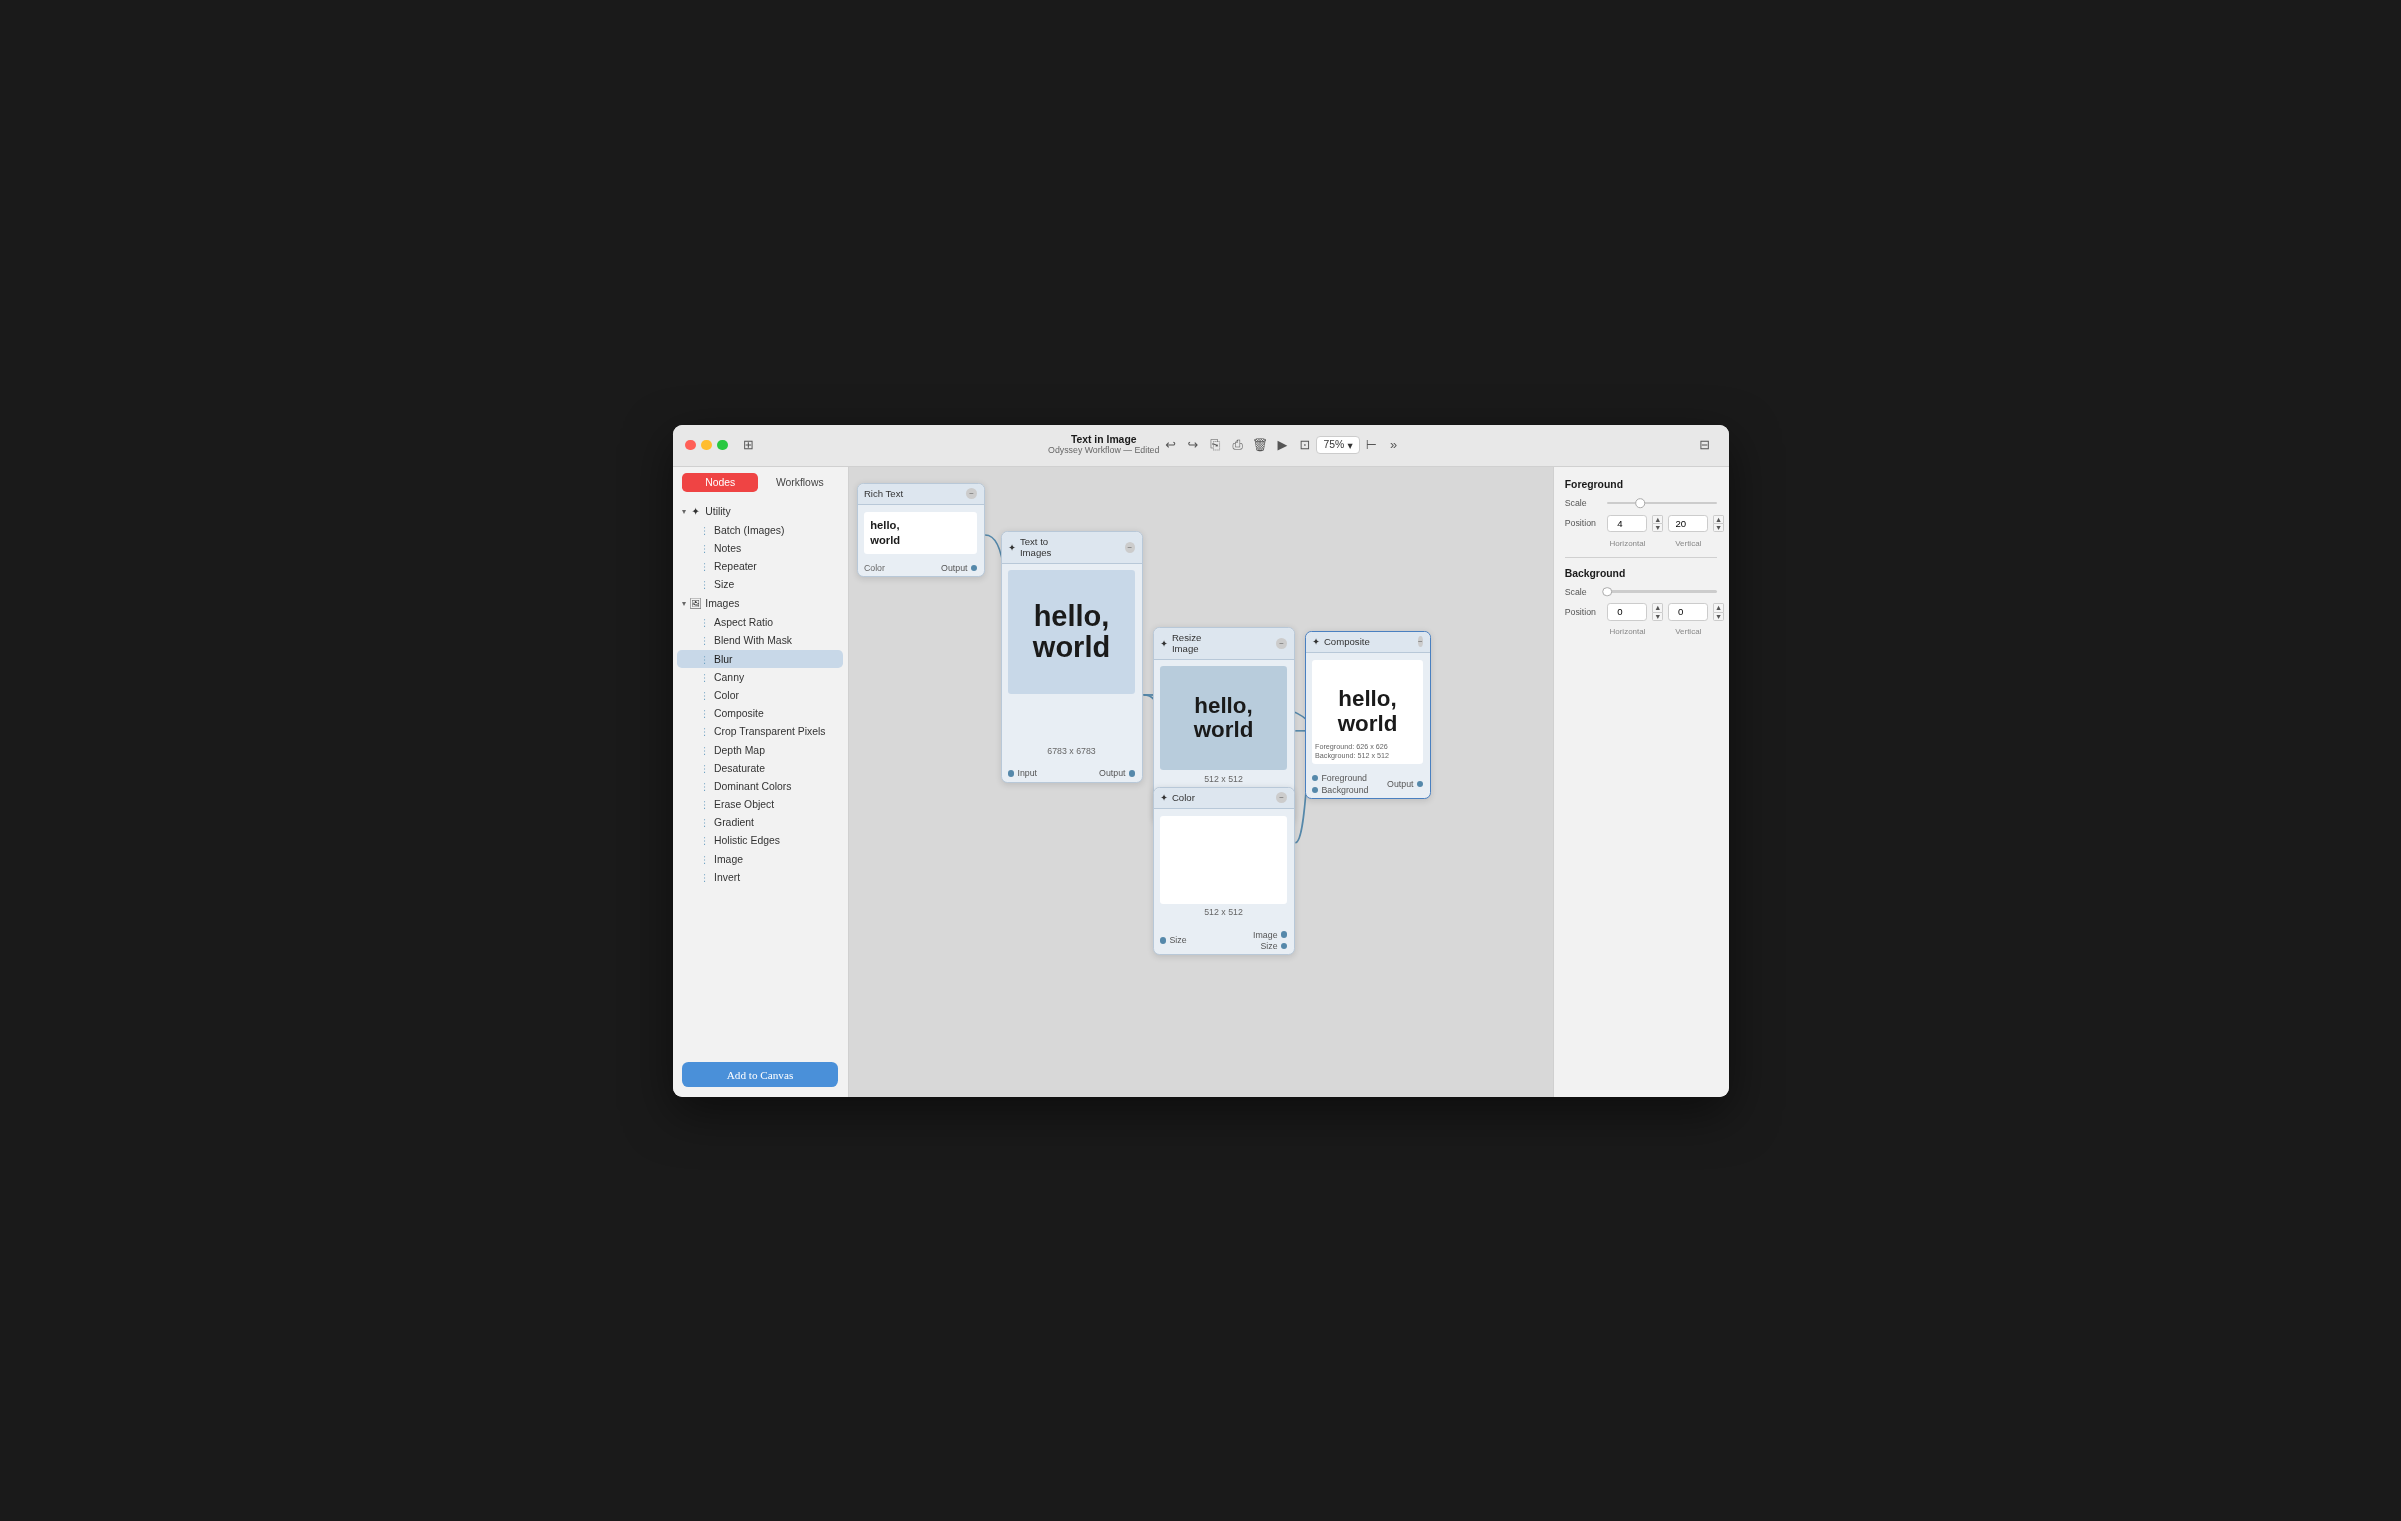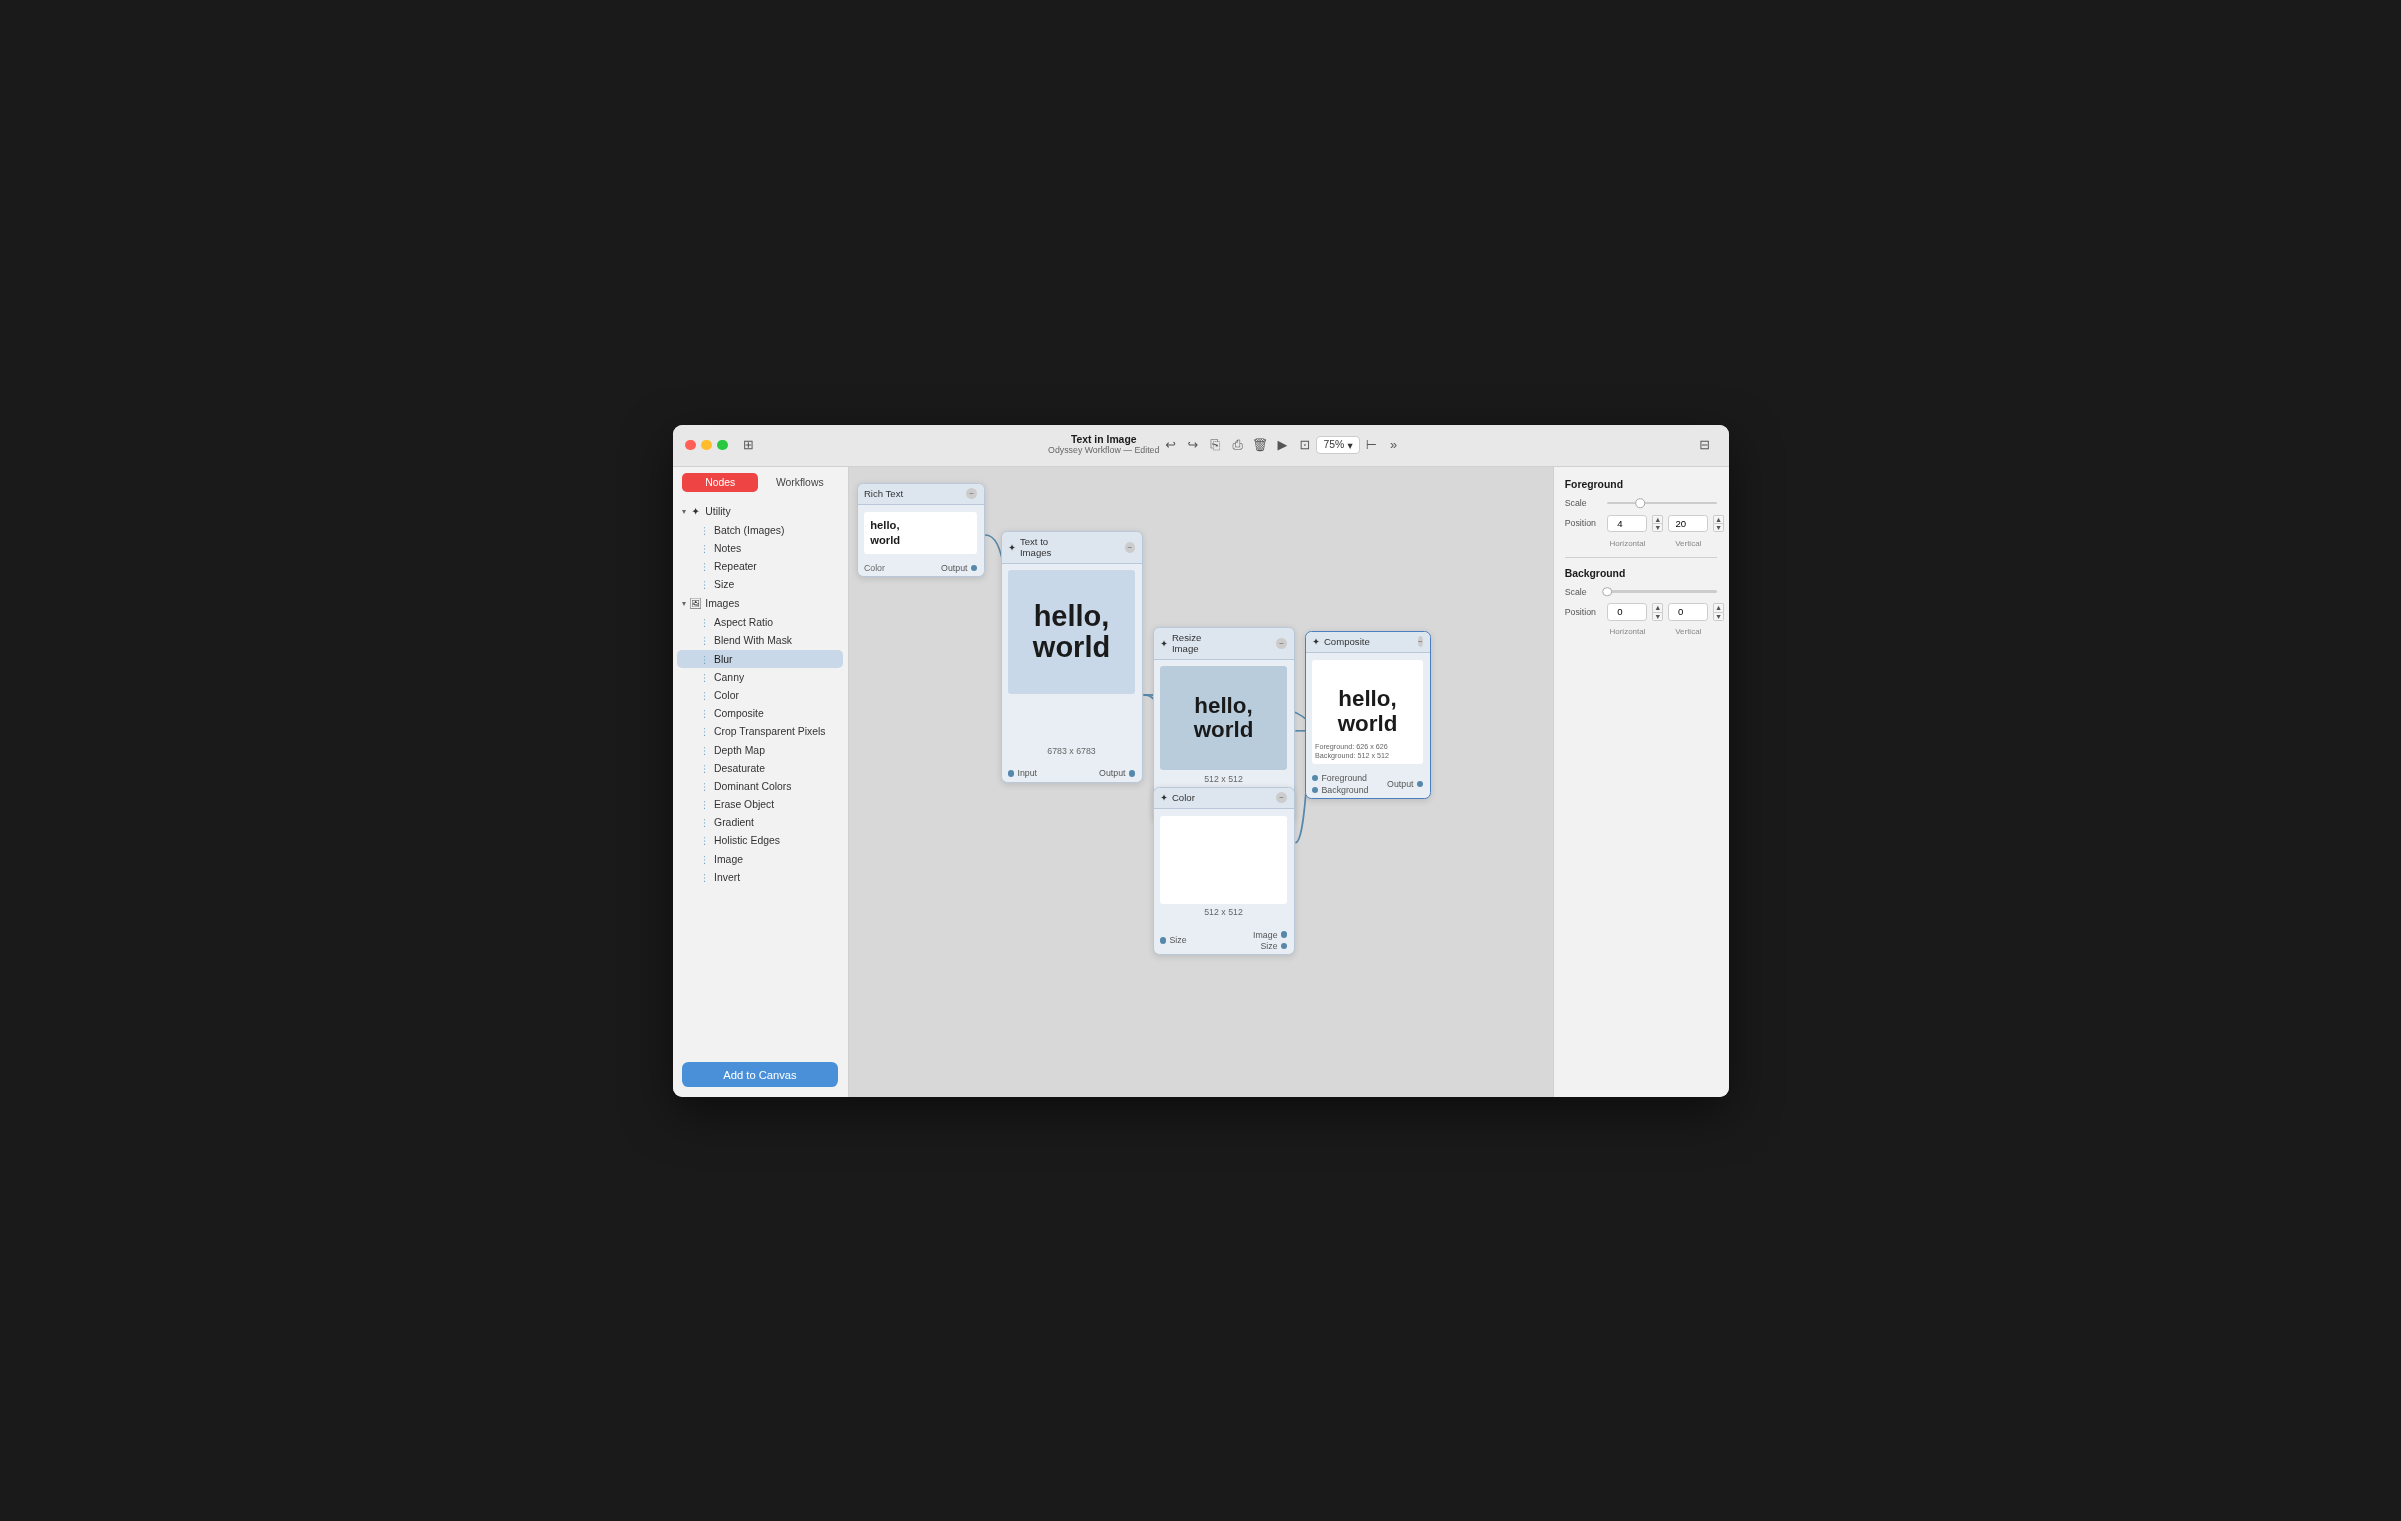--- a/index.html
+++ b/index.html
@@ -180,20 +180,21 @@
       margin: 9.6px;
       padding: 6.4px;
       background: #4a90d9;
       color: white;
       border: none;
       border-radius: 6.4px;
       font-size: 11.2px;
       font-weight: 500;
       cursor: pointer;
       text-align: center;
+      font-family: Liberation Serif, serif;
     }
     
     .canvas-area {
       flex: 1;
       background: #d8d8d8;
       position: relative;
       overflow: hidden;
     }
     
     .node {

